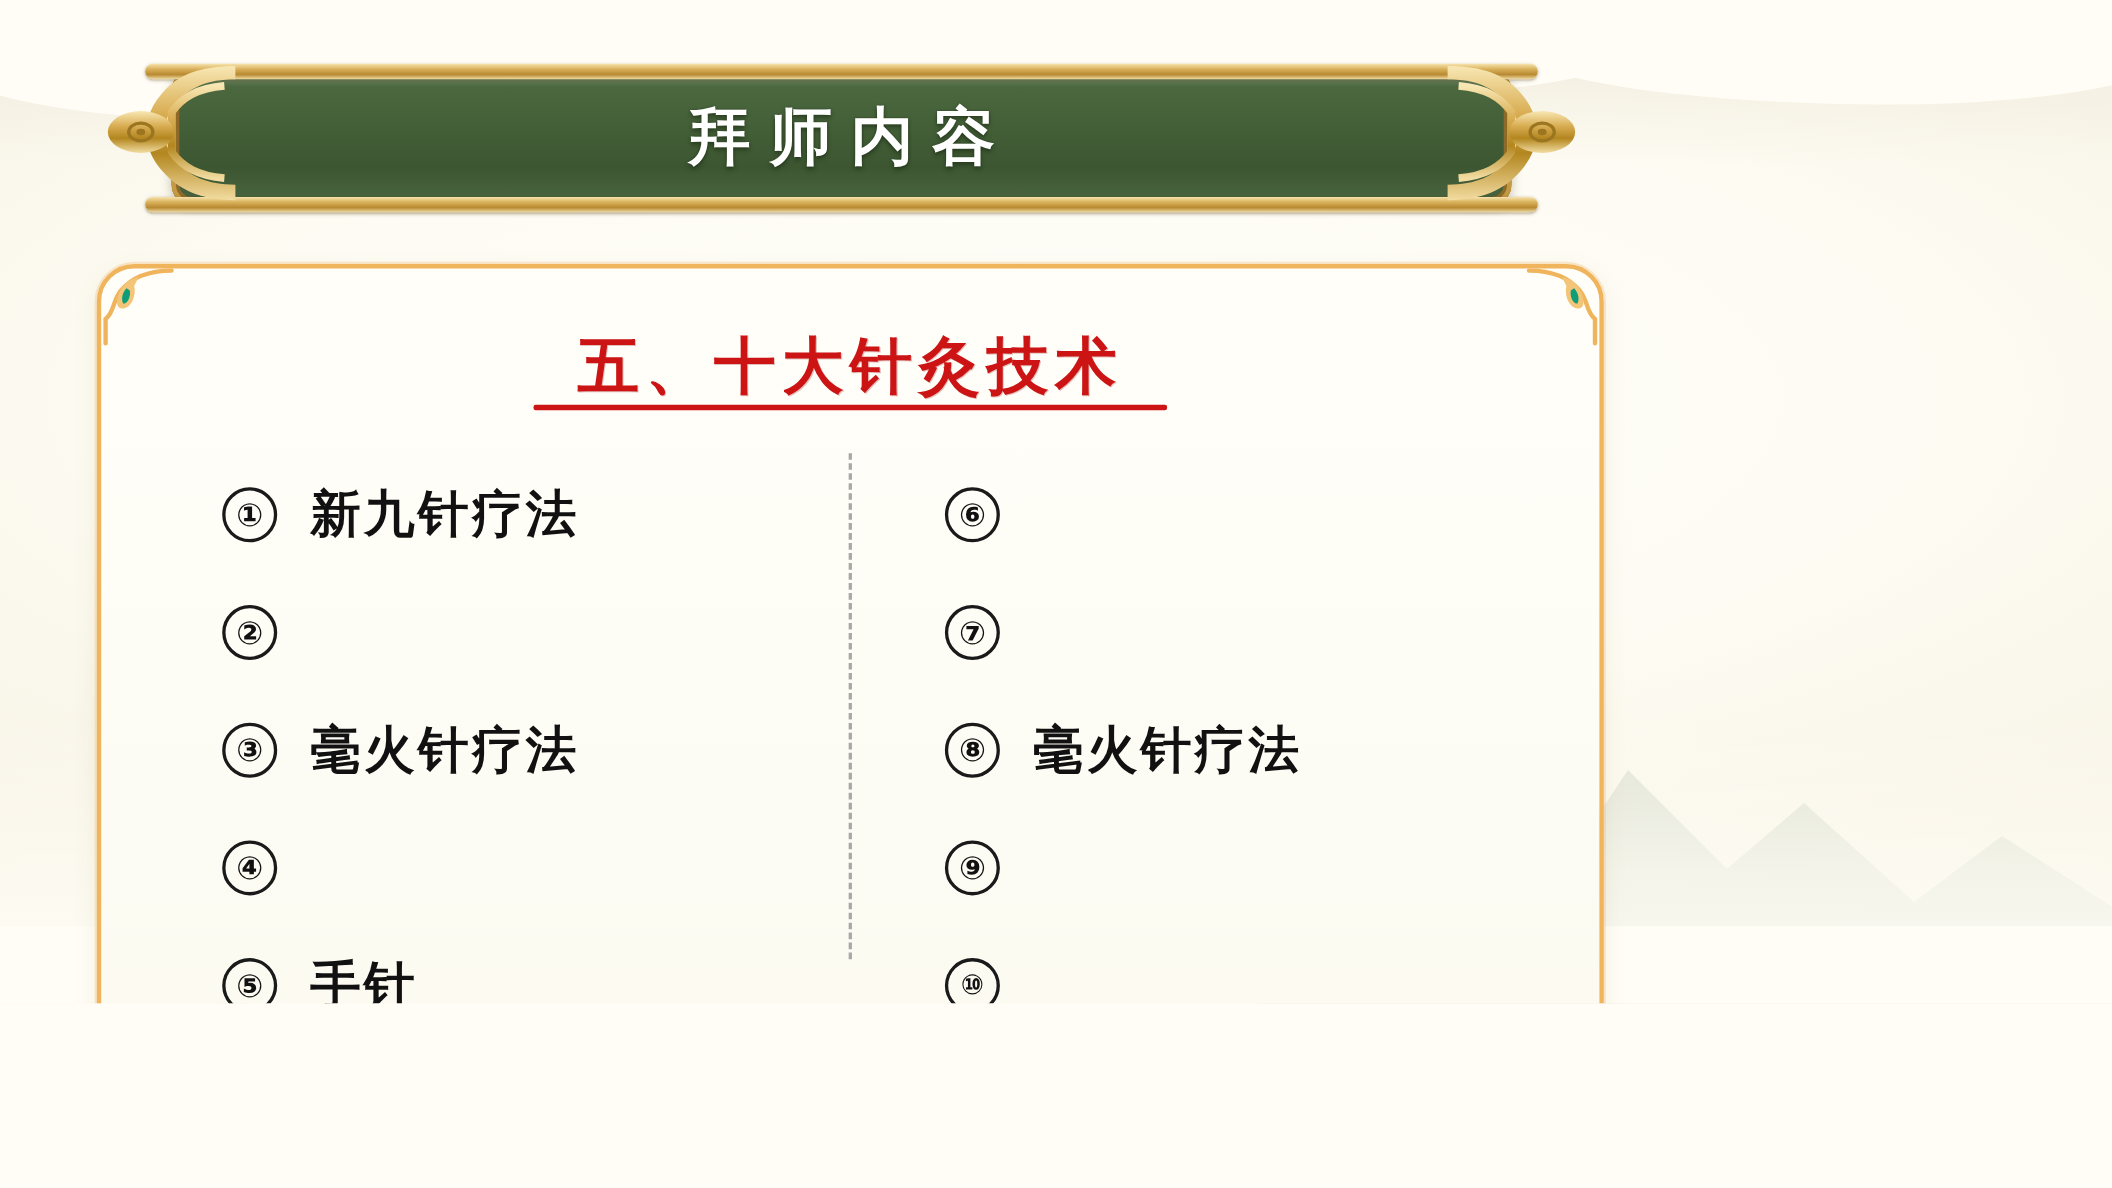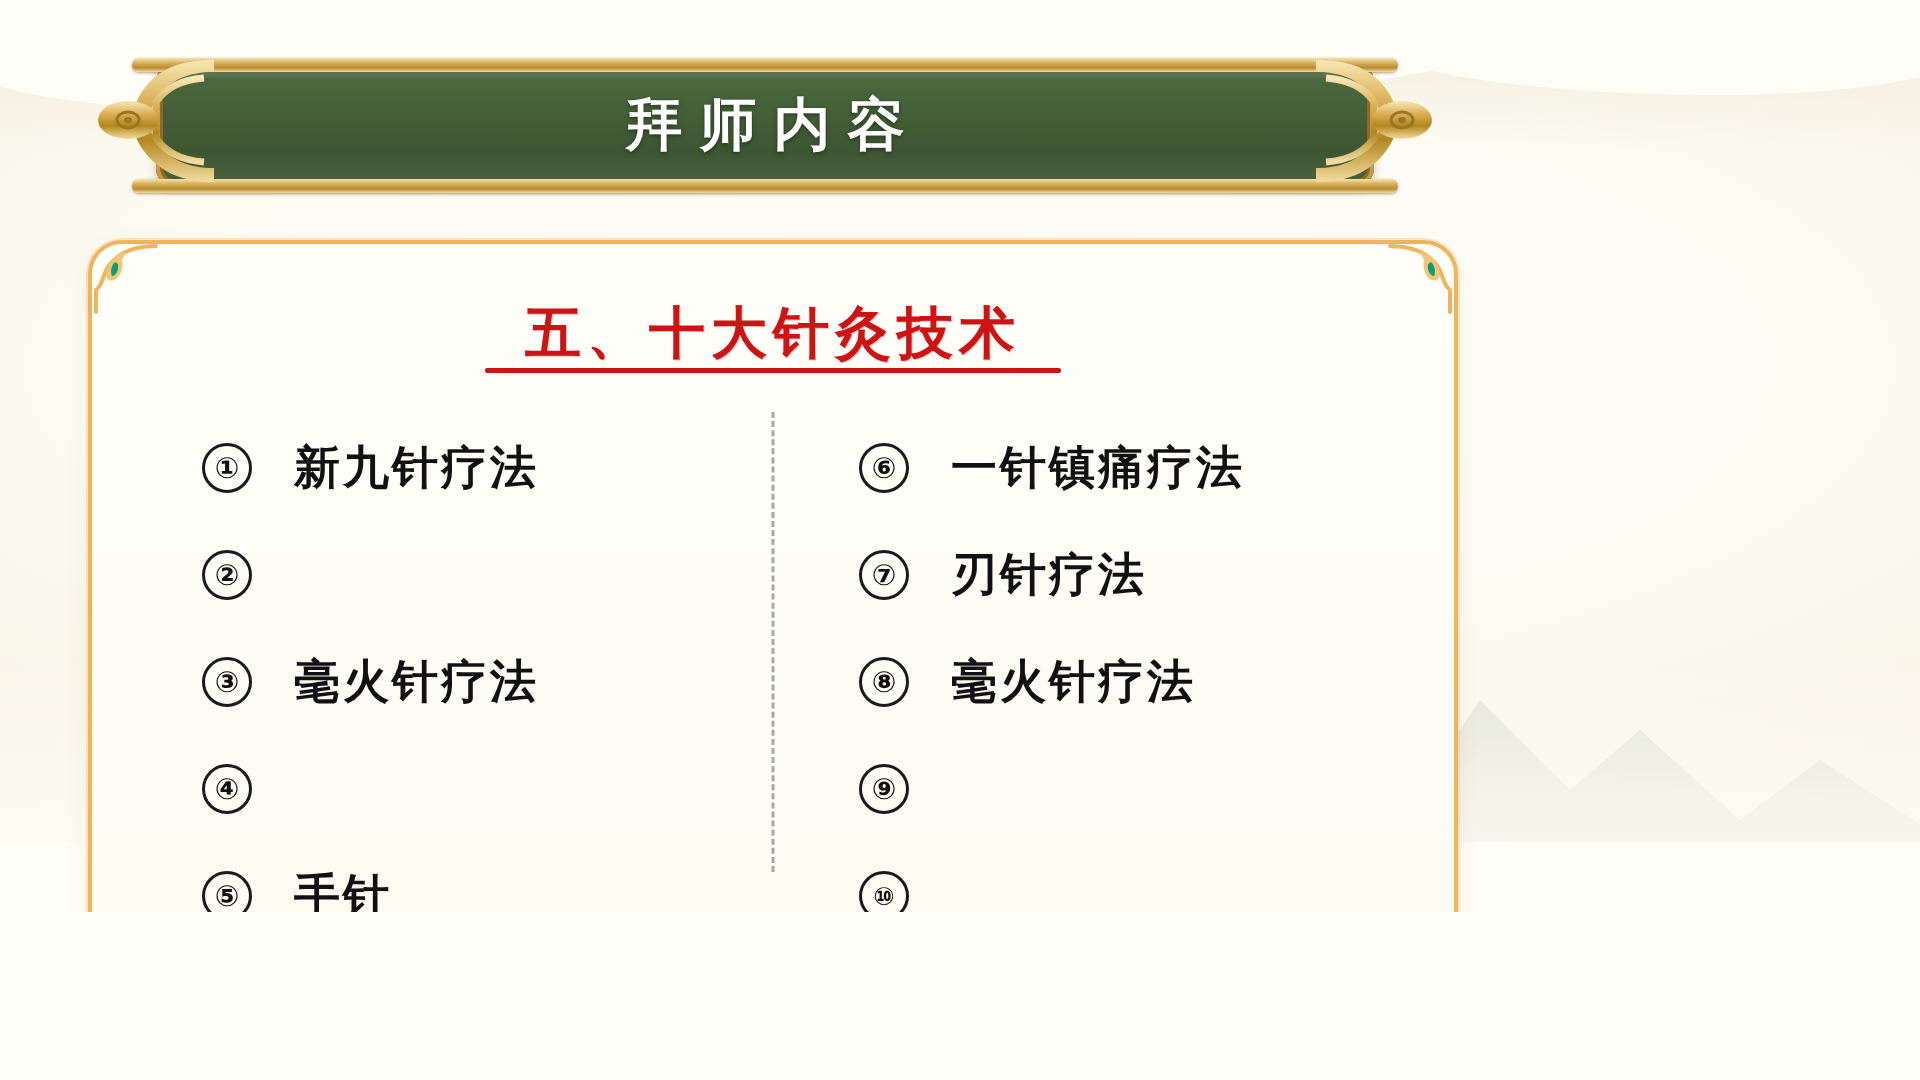--- a/index.html
+++ b/index.html
@@ -95,21 +95,21 @@
   }
   .row{display:flex;align-items:center;height:88px;margin-bottom:19px;}
   .num{
     width:50px;height:50px;flex:0 0 50px;border:3px solid #1a1a1a;border-radius:50%;
     display:flex;align-items:center;justify-content:center;
     font-size:29px;font-weight:bold;color:#111;box-sizing:border-box;
     font-family:"Liberation Sans","DejaVu Sans",sans-serif;letter-spacing:0;
   }
   .num.ten{font-size:25px;}
   .label{
-    margin-left:42px;font-size:46px;font-weight:bold;color:#111111;letter-spacing:3px;
+    margin-left:30px;font-size:46px;font-weight:bold;color:#111111;letter-spacing:3px;
     font-family:"Liberation Sans","DejaVu Sans",sans-serif;white-space:nowrap;
   }
 
   
   .watermark{position:absolute;left:1700px;top:920px;width:170px;height:150px;opacity:.45;}
 </style>
 </head>
 <body>
 
 <div class="stage">
@@ -242,25 +242,23 @@
         </div>
         <div class="row">
           <div class="num">⑤</div>
           <div class="label">手针</div>
         </div>
       </div>
 
       <div class="col right">
         <div class="row">
           <div class="num">⑥</div>
-          <div class="label">一针镇痛疗法</div>
         </div>
         <div class="row">
           <div class="num">⑦</div>
-          <div class="label">刃针疗法</div>
         </div>
         <div class="row">
           <div class="num">⑧</div>
           <div class="label">毫火针疗法</div>
         </div>
         <div class="row">
           <div class="num">⑨</div>
         </div>
         <div class="row">
           <div class="num ten">⑩</div>

